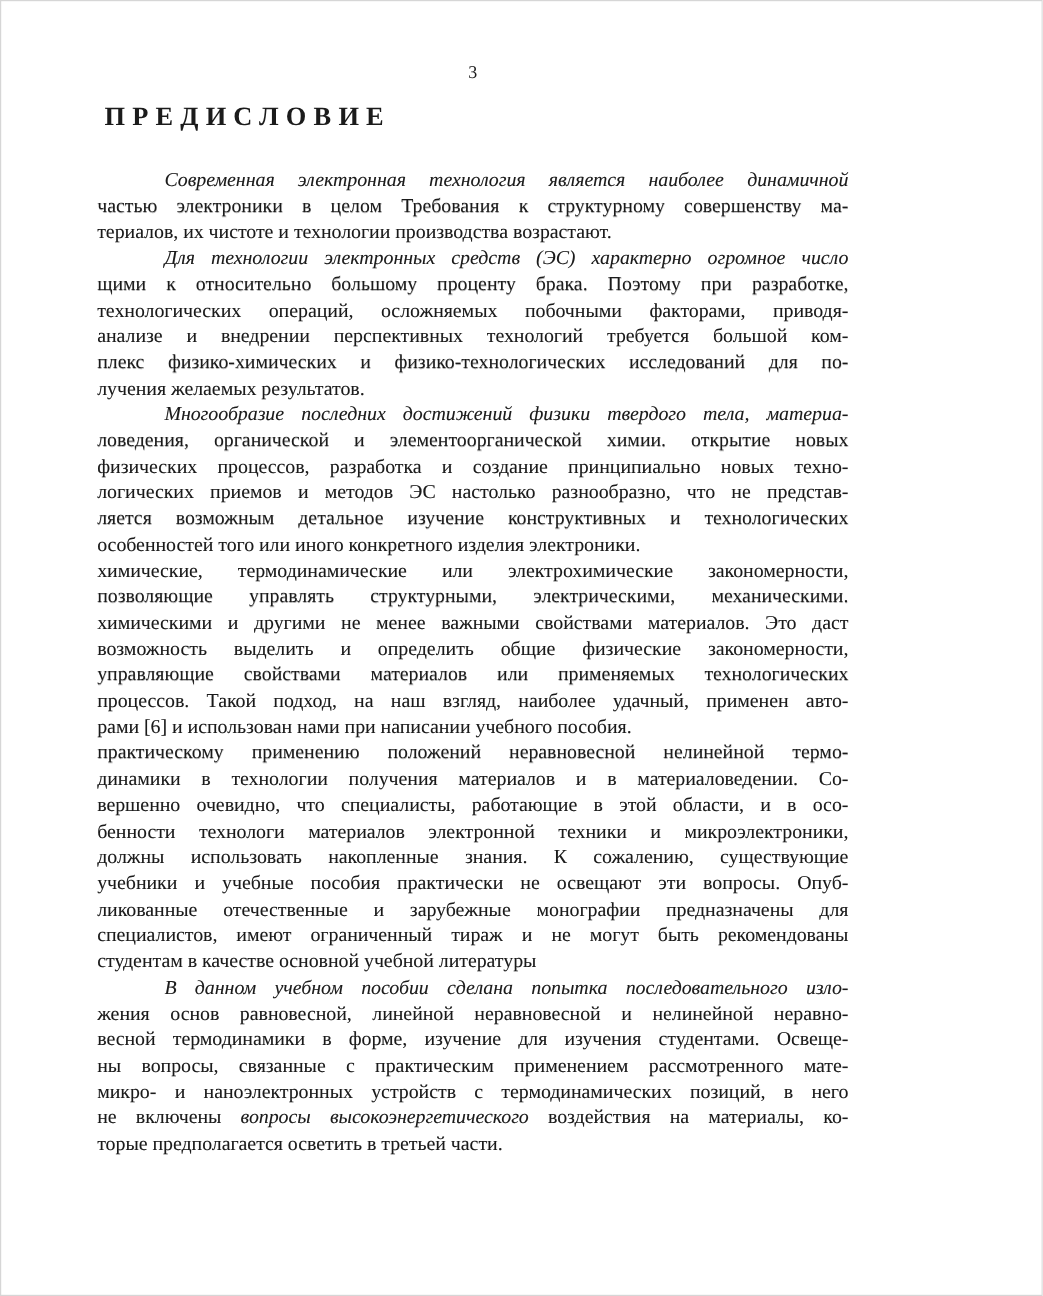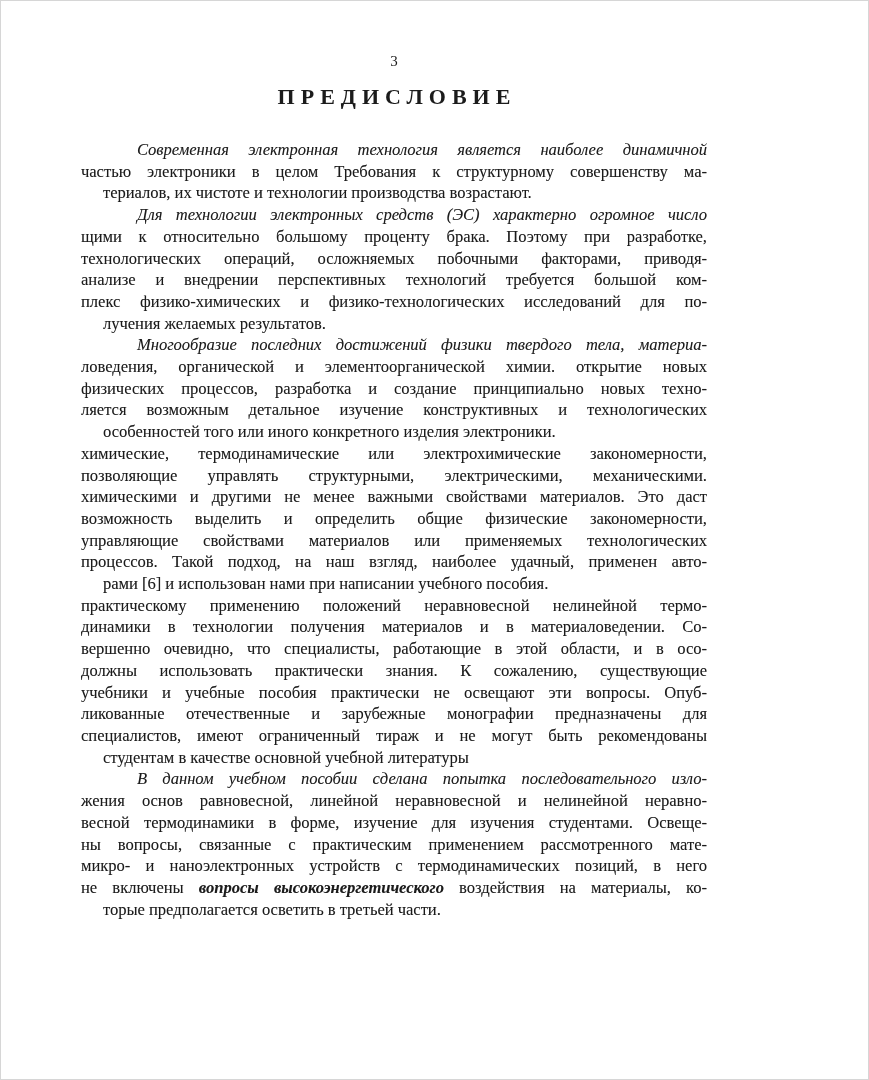--- a/index.html
+++ b/index.html
@@ -26,21 +26,20 @@
     text-align: center;
     font-size: 15px;
     line-height: 18px;
   }
   .page-title {
     position: absolute;
     top: 82px;
     left: 80px;
     width: 626px;
     margin: 0;
-    text-align: center;
     font-size: 22px;
     line-height: 28px;
     font-weight: bold;
     letter-spacing: 6px;
     text-indent: 6px; 
     white-space: nowrap;
   }
   .body-text {
     position: absolute;
     top: 138px;
@@ -49,22 +48,22 @@
     font-size: 16.5px;
     line-height: 21.7px;
     text-shadow: 0.2px 0.2px 0 rgba(0,0,0,0.30);
   }
   .paragraph { margin: 0; padding: 0; }
   .line {
     text-align: justify;
     text-align-last: justify;
   }
   .line.first { text-indent: 56px; font-style: italic; }
-  .line.last  { text-align-last: left; margin-left: 22px; }
-  .italic { font-style: italic; font-weight: bold; }
+  .line.last  { text-align-last: left; }
+  .italic { font-style: italic; }
 </style>
 </head>
 <body>
 
 <div class="scan-page">
   <div class="page-number">3</div>
 
   <h1 class="page-title">ПРЕДИСЛОВИЕ</h1>
 
   <div class="body-text" id="body-text">
@@ -78,37 +77,39 @@
         <div class="line">щими к относительно большому проценту брака. Поэтому при разработке,</div>
         <div class="line">технологических операций, осложняемых побочными факторами, приводя-</div>
         <div class="line">анализе и внедрении перспективных технологий требуется большой ком-</div>
         <div class="line">плекс физико-химических и физико-технологических исследований для по-</div>
         <div class="line last">лучения желаемых результатов.</div>
       </div>
       <div class="paragraph">
         <div class="line first">Многообразие последних достижений физики твердого тела, материа-</div>
         <div class="line">ловедения, органической и элементоорганической  химии. открытие новых</div>
         <div class="line">физических процессов, разработка и создание принципиально новых техно-</div>
+        <div class="line">логических приемов и методов  ЭС настолько разнообразно, что не представ-</div>
         <div class="line">ляется возможным детальное изучение конструктивных и технологических</div>
         <div class="line last">особенностей того или иного конкретного изделия электроники.</div>
       </div>
       <div class="paragraph">
         <div class="line">химические, термодинамические или электрохимические закономерности,</div>
         <div class="line">позволяющие управлять структурными, электрическими, механическими.</div>
         <div class="line">химическими и другими не менее важными свойствами материалов. Это даст</div>
         <div class="line">возможность выделить и определить общие физические закономерности,</div>
         <div class="line">управляющие свойствами материалов или применяемых технологических</div>
         <div class="line">процессов. Такой подход, на наш взгляд, наиболее удачный, применен авто-</div>
         <div class="line last">рами [6] и использован нами при написании учебного пособия.</div>
       </div>
       <div class="paragraph">
         <div class="line">практическому применению положений неравновесной нелинейной термо-</div>
         <div class="line">динамики в технологии получения материалов и в материаловедении. Со-</div>
         <div class="line">вершенно очевидно, что специалисты, работающие в этой области, и в осо-</div>
-        <div class="line">должны использовать практически знания. К сожалению, существующие</div>
+        <div class="line">бенности технологи материалов электронной техники и микроэлектроники,</div>
+        <div class="line">должны использовать накопленные знания. К сожалению, существующие</div>
         <div class="line">учебники и учебные пособия практически не освещают эти вопросы. Опуб-</div>
         <div class="line">ликованные отечественные и зарубежные монографии предназначены для</div>
         <div class="line">специалистов, имеют ограниченный тираж и не могут быть рекомендованы</div>
         <div class="line last">студентам в качестве основной учебной литературы</div>
       </div>
       <div class="paragraph">
         <div class="line first">В данном учебном пособии сделана попытка последовательного изло-</div>
         <div class="line">жения основ равновесной, линейной неравновесной и нелинейной неравно-</div>
         <div class="line">весной термодинамики в форме, изучение для изучения студентами. Освеще-</div>
         <div class="line">ны вопросы, связанные с практическим применением рассмотренного мате-</div>

